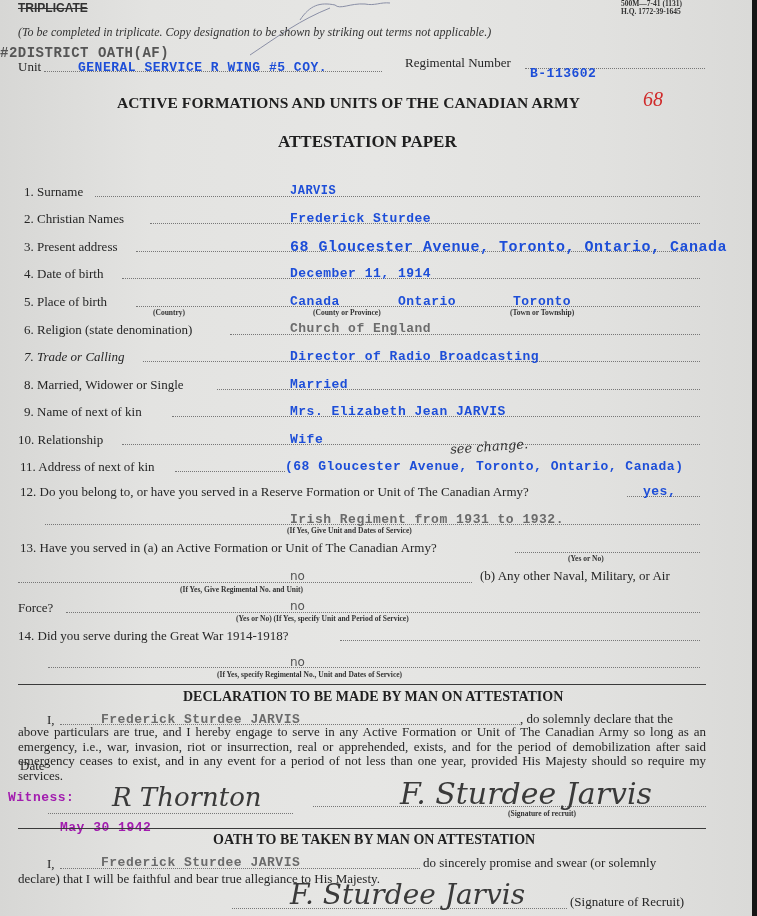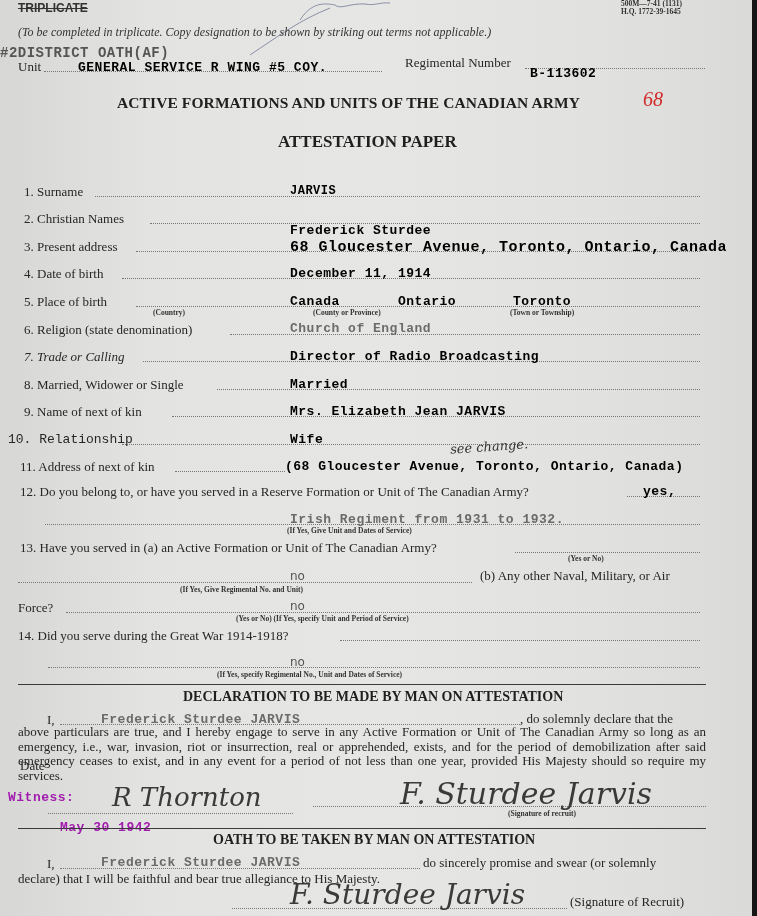--- a/index.html
+++ b/index.html
@@ -12,21 +12,21 @@
   .paper {
     position: absolute; left: 0; top: 0; width: 752px; height: 916px;
     background: linear-gradient(90deg, #d7d7d5 0%, #e3e3e1 20%, #e6e6e4 50%, #e1e1df 80%, #dadad8 100%);
   }
   .edge {
     position: absolute; left: 752px; top: 0; width: 5px; height: 916px; background: #161616;
   }
   .abs { position: absolute; white-space: nowrap; }
   .type {
     font-family: "Liberation Mono", "DejaVu Sans Mono", monospace;
-    color: #000000; font-weight: bold; letter-spacing: 0.5px;
+    color: #1d4ed8; font-weight: bold; letter-spacing: 0.5px;
   }
   .type.faint { color: #6b6b6b; }
   .label { font-size: 13px; color: #262626; }
   .tiny { font-size: 7.5px; font-weight: bold; color: #333; }
   .dots {
     position: absolute; height: 0; border-bottom: 1px dotted #777;
   }
   .hr {
     position: absolute; height: 0; border-bottom: 1.5px solid #3a3a3a;
   }
@@ -74,21 +74,21 @@
 
 <div>
   <div class="abs label" style="left:24px; top:184px;">1. Surname</div>
   <div class="dots" style="left:95px; top:196px; width:605px;"></div>
   <div class="abs type" style="left:290px; top:184px; font-size:12px;">JARVIS</div>
 </div>
 
 <div>
   <div class="abs label" style="left:24px; top:211px;">2. Christian Names</div>
   <div class="dots" style="left:150px; top:223px; width:550px;"></div>
-  <div class="abs type" style="left:290px; top:211px; font-size:13px;margin-top:12px;">Frederick Sturdee</div>
+  <div class="abs type" style="left:290px; top:211px; font-size:13px;">Frederick Sturdee</div>
 </div>
 
 <div>
   <div class="abs label" style="left:24px; top:239px;">3. Present address</div>
   <div class="dots" style="left:136px; top:251px; width:564px;"></div>
   <div class="abs type" style="left:290px; top:239px; font-size:15px;">68 Gloucester Avenue, Toronto, Ontario, Canada</div>
 </div>
 
 <div>
   <div class="abs label" style="left:24px; top:266px;">4. Date of birth</div>
@@ -125,21 +125,21 @@
   <div class="abs type" style="left:290px; top:377px; font-size:13px;">Married</div>
 </div>
 
 <div>
   <div class="abs label" style="left:24px; top:404px;">9. Name of next of kin</div>
   <div class="dots" style="left:172px; top:416px; width:528px;"></div>
   <div class="abs type" style="left:290px; top:404px; font-size:13px;">Mrs. Elizabeth Jean JARVIS</div>
 </div>
 
 <div>
-  <div class="abs label" style="left:8px; top:432px;font-family:Liberation Mono, monospace;">10. Relationship</div>
+  <div class="abs label" style="left:18px; top:432px;">10. Relationship</div>
   <div class="dots" style="left:122px; top:444px; width:578px;"></div>
   <div class="abs type" style="left:290px; top:432px; font-size:13px;">Wife</div>
   <div class="abs hand" style="left:450px; top:439px; font-size:13px; transform:rotate(-4deg);">see change.</div>
 </div>
 
 <div>
   <div class="abs label" style="left:20px; top:459px;">11. Address of next of kin</div>
   <div class="dots" style="left:175px; top:471px; width:110px;"></div>
   <div class="abs type" style="left:285px; top:459px; font-size:13px;">(68 Gloucester Avenue, Toronto, Ontario, Canada)</div>
 </div>

